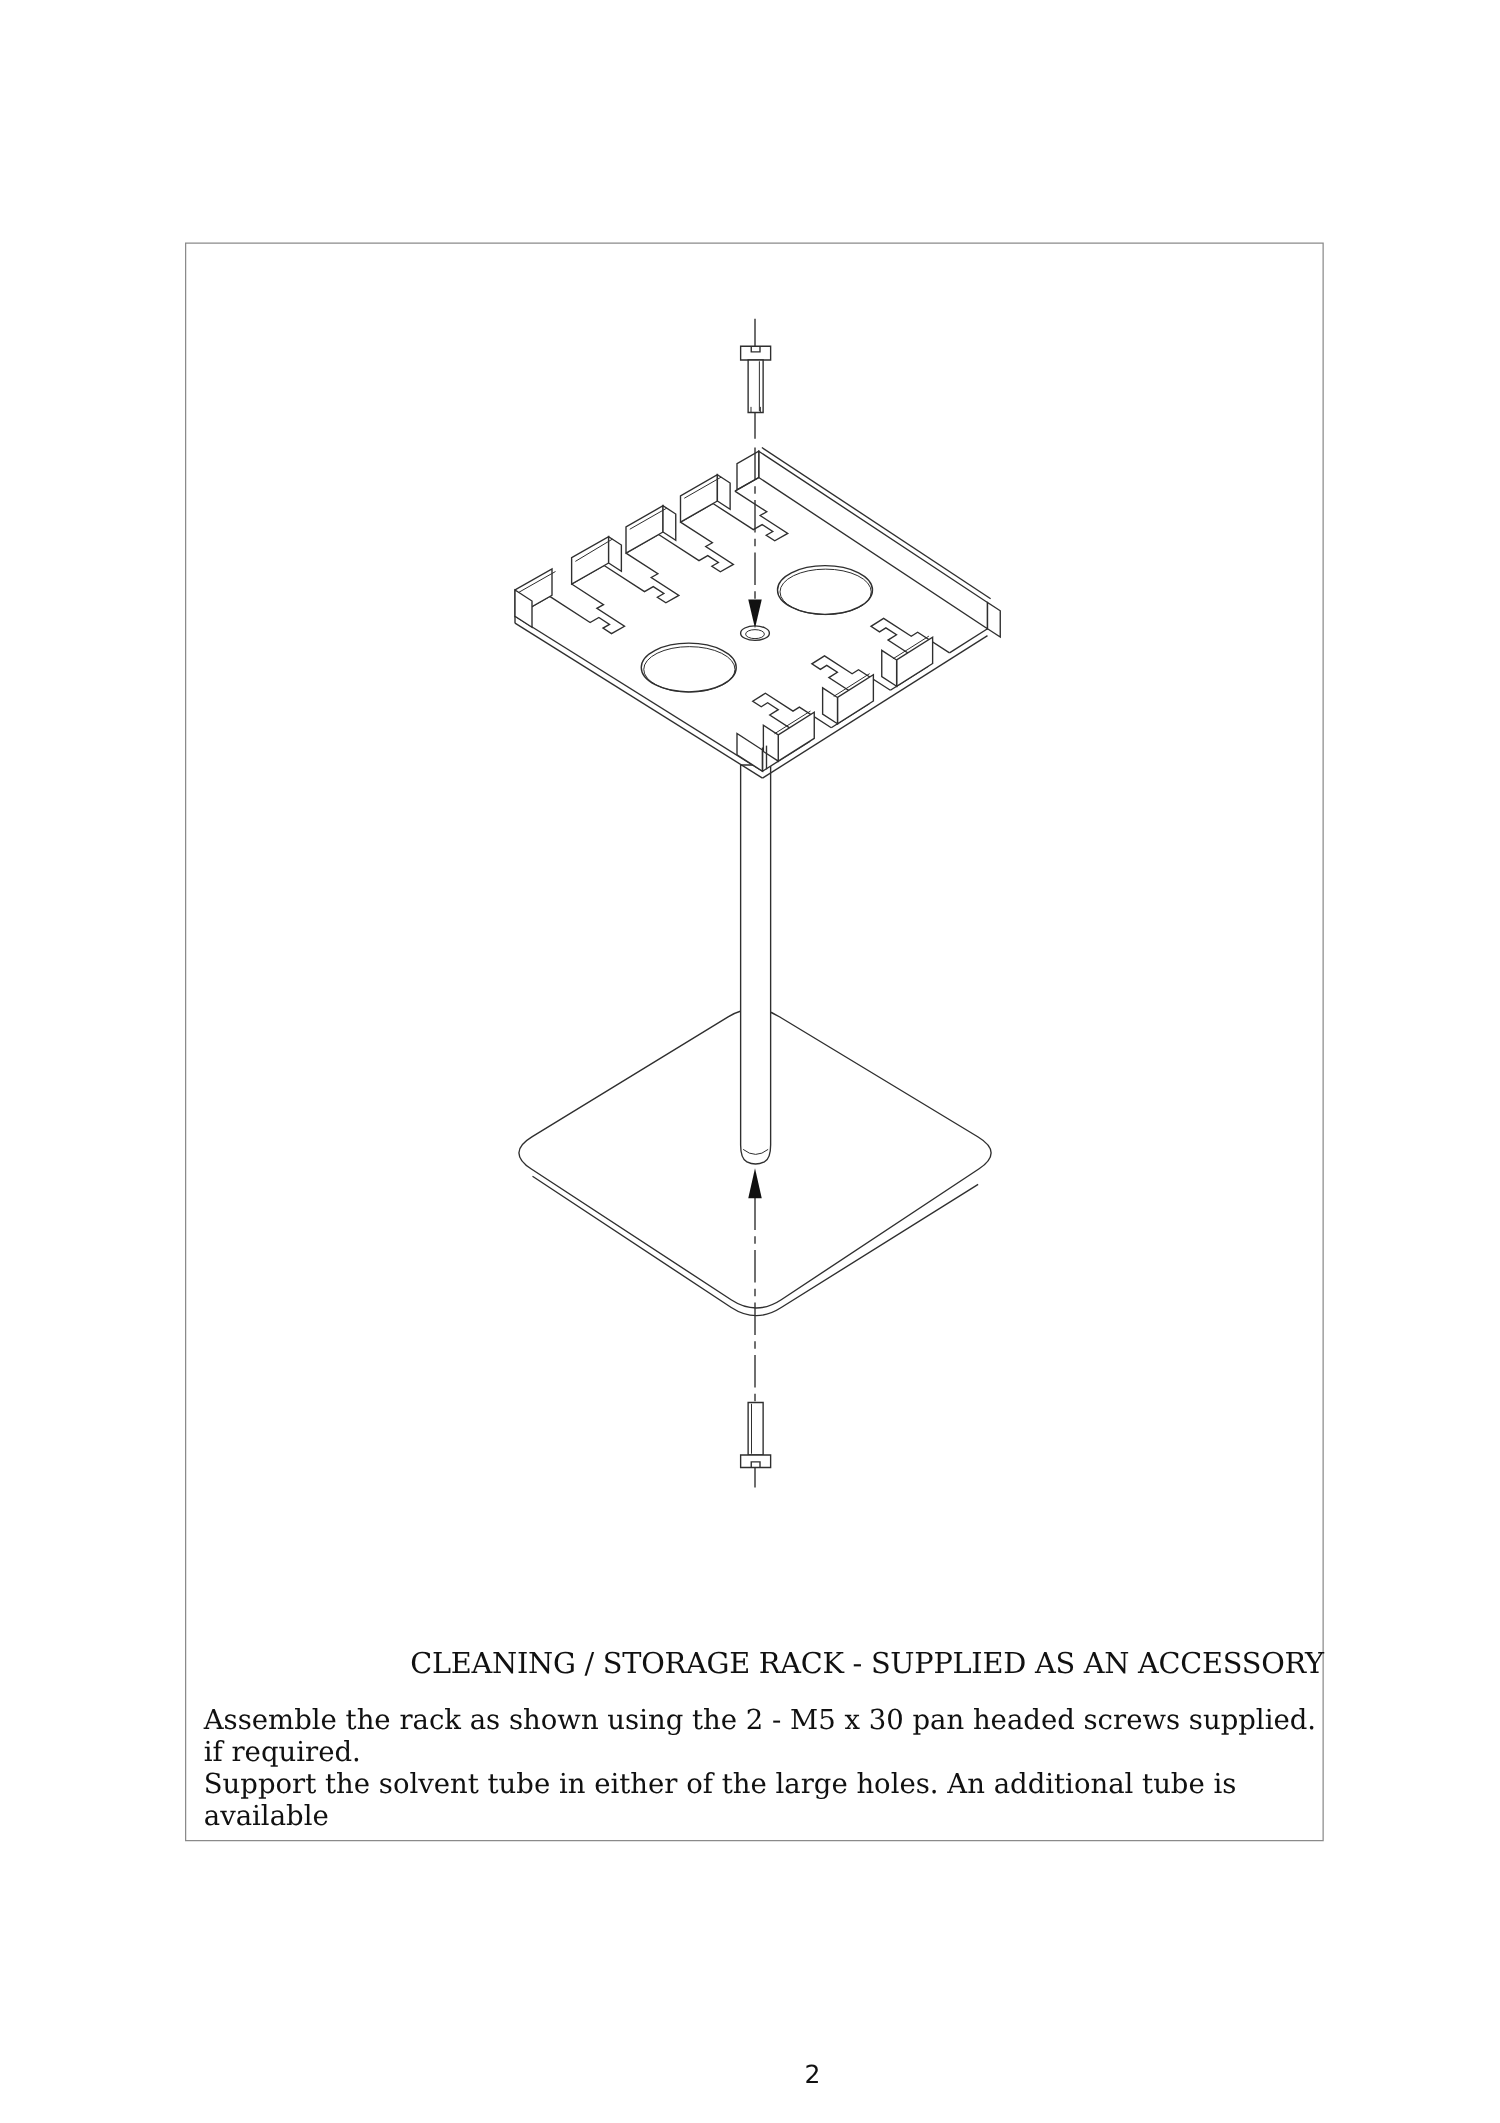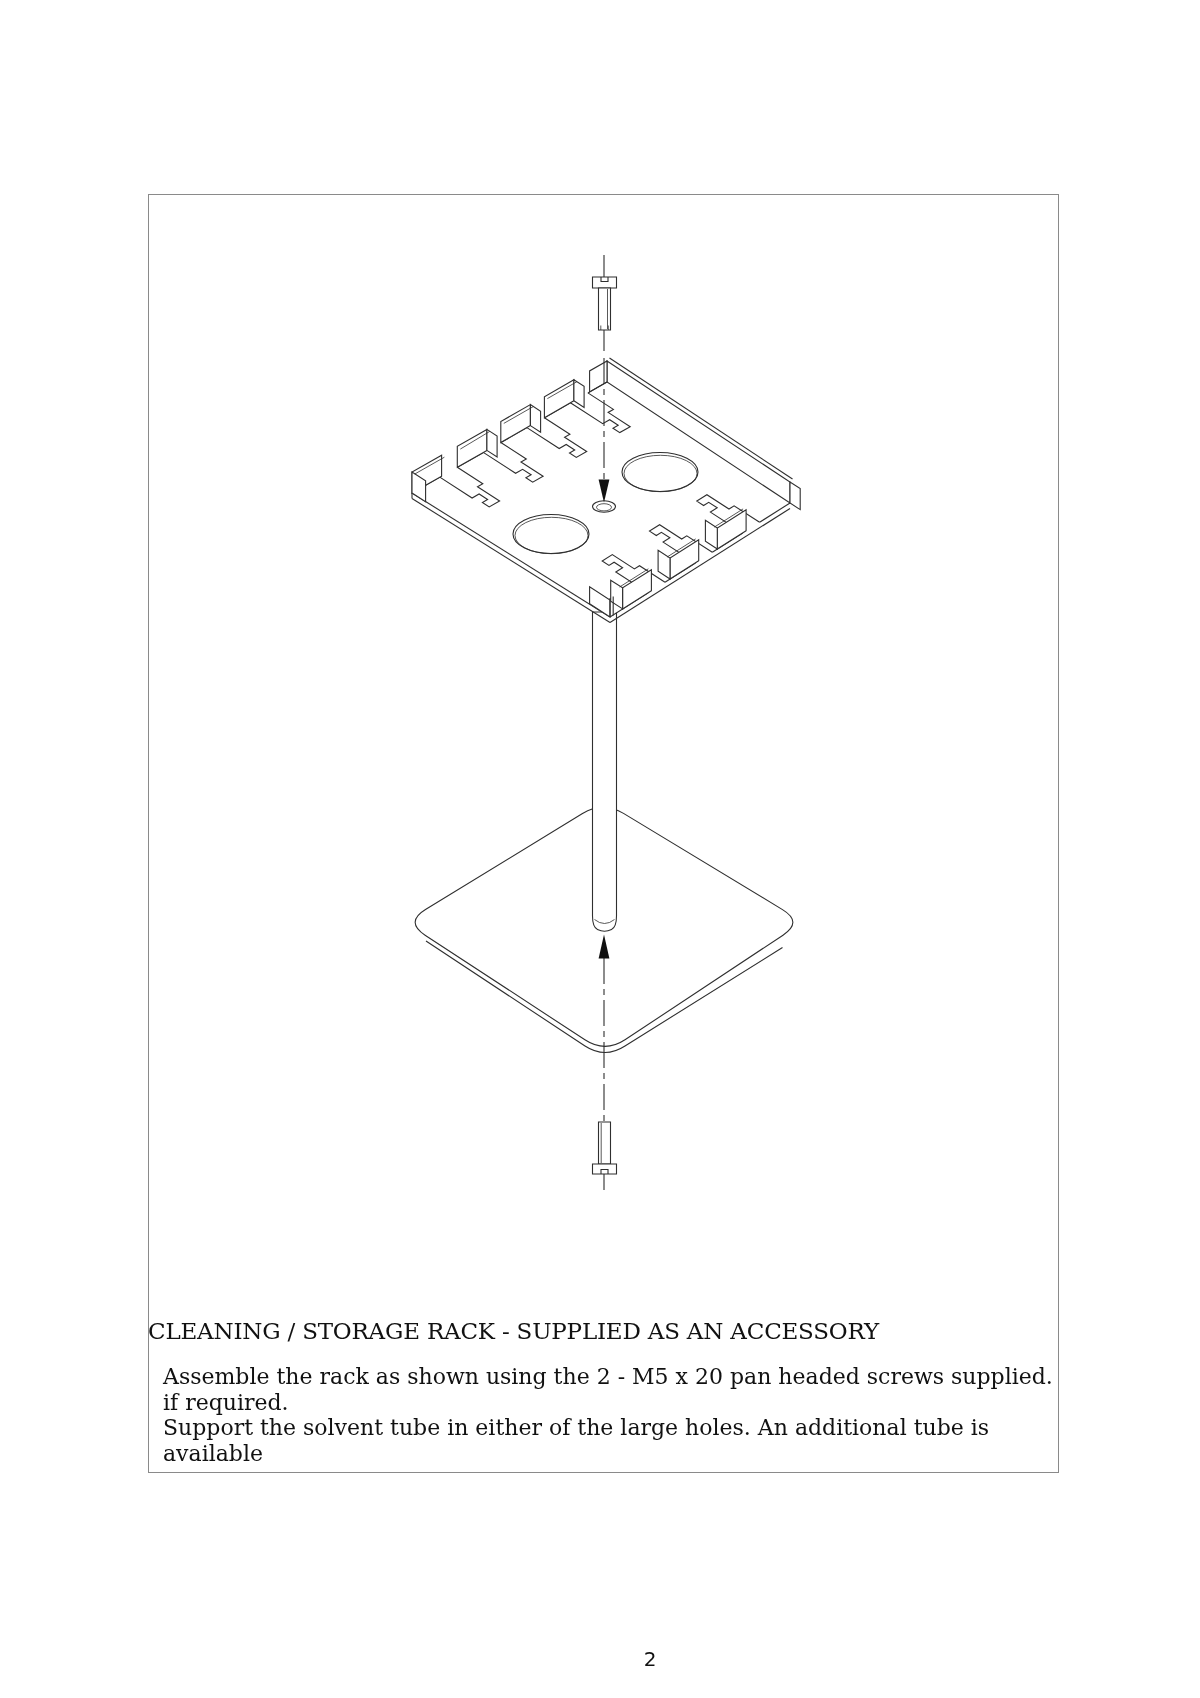--- a/index.html
+++ b/index.html
@@ -17,21 +17,21 @@
     width:911px;height:1279px;
     border:1.5px solid #8a8a8a;
     box-sizing:border-box;
   }
   #figure-svg{
     position:absolute;left:0;top:0;width:1200px;height:1698px;
   }
   .caption{
     position:absolute;
     left:148px;top:1318px;width:911px;
-    text-align:left;
+    text-align:right;
     font-size:23px;
     letter-spacing:-0.2px;
     color:#111;
     white-space:nowrap;
   }
   .instructions{
     position:absolute;
     left:163px;top:1364px;width:890px;
     font-size:22px;
     line-height:25.5px;
@@ -178,20 +178,20 @@
       <path class="wh" d="M598.5,1122 H610.5 V1164 H598.5 Z"></path>
       <path class="thin" d="M601.2,1123 V1163"></path>
       <path class="wh" d="M592.5,1164 H616.5 V1174 H592.5 Z"></path>
       <path class="ln" d="M601,1174 V1169.5 H608 V1174"></path>
     </g>
   </svg>
 
   <div class="caption">CLEANING / STORAGE RACK - SUPPLIED AS AN ACCESSORY</div>
 
   <div class="instructions">
-    <div>Assemble the rack as shown using the 2 - M5 x 20 pan headed screws supplied.</div>
+    <div>Assemble the rack as shown using the 2 - M5 x 30 pan headed screws supplied.</div>
     <div>if required.</div>
     <div>Support the solvent tube in either of the large holes. An additional tube is available</div>
   </div>
 
   <div class="page-number">2</div>
 
 </div>
 
 </body></html>

